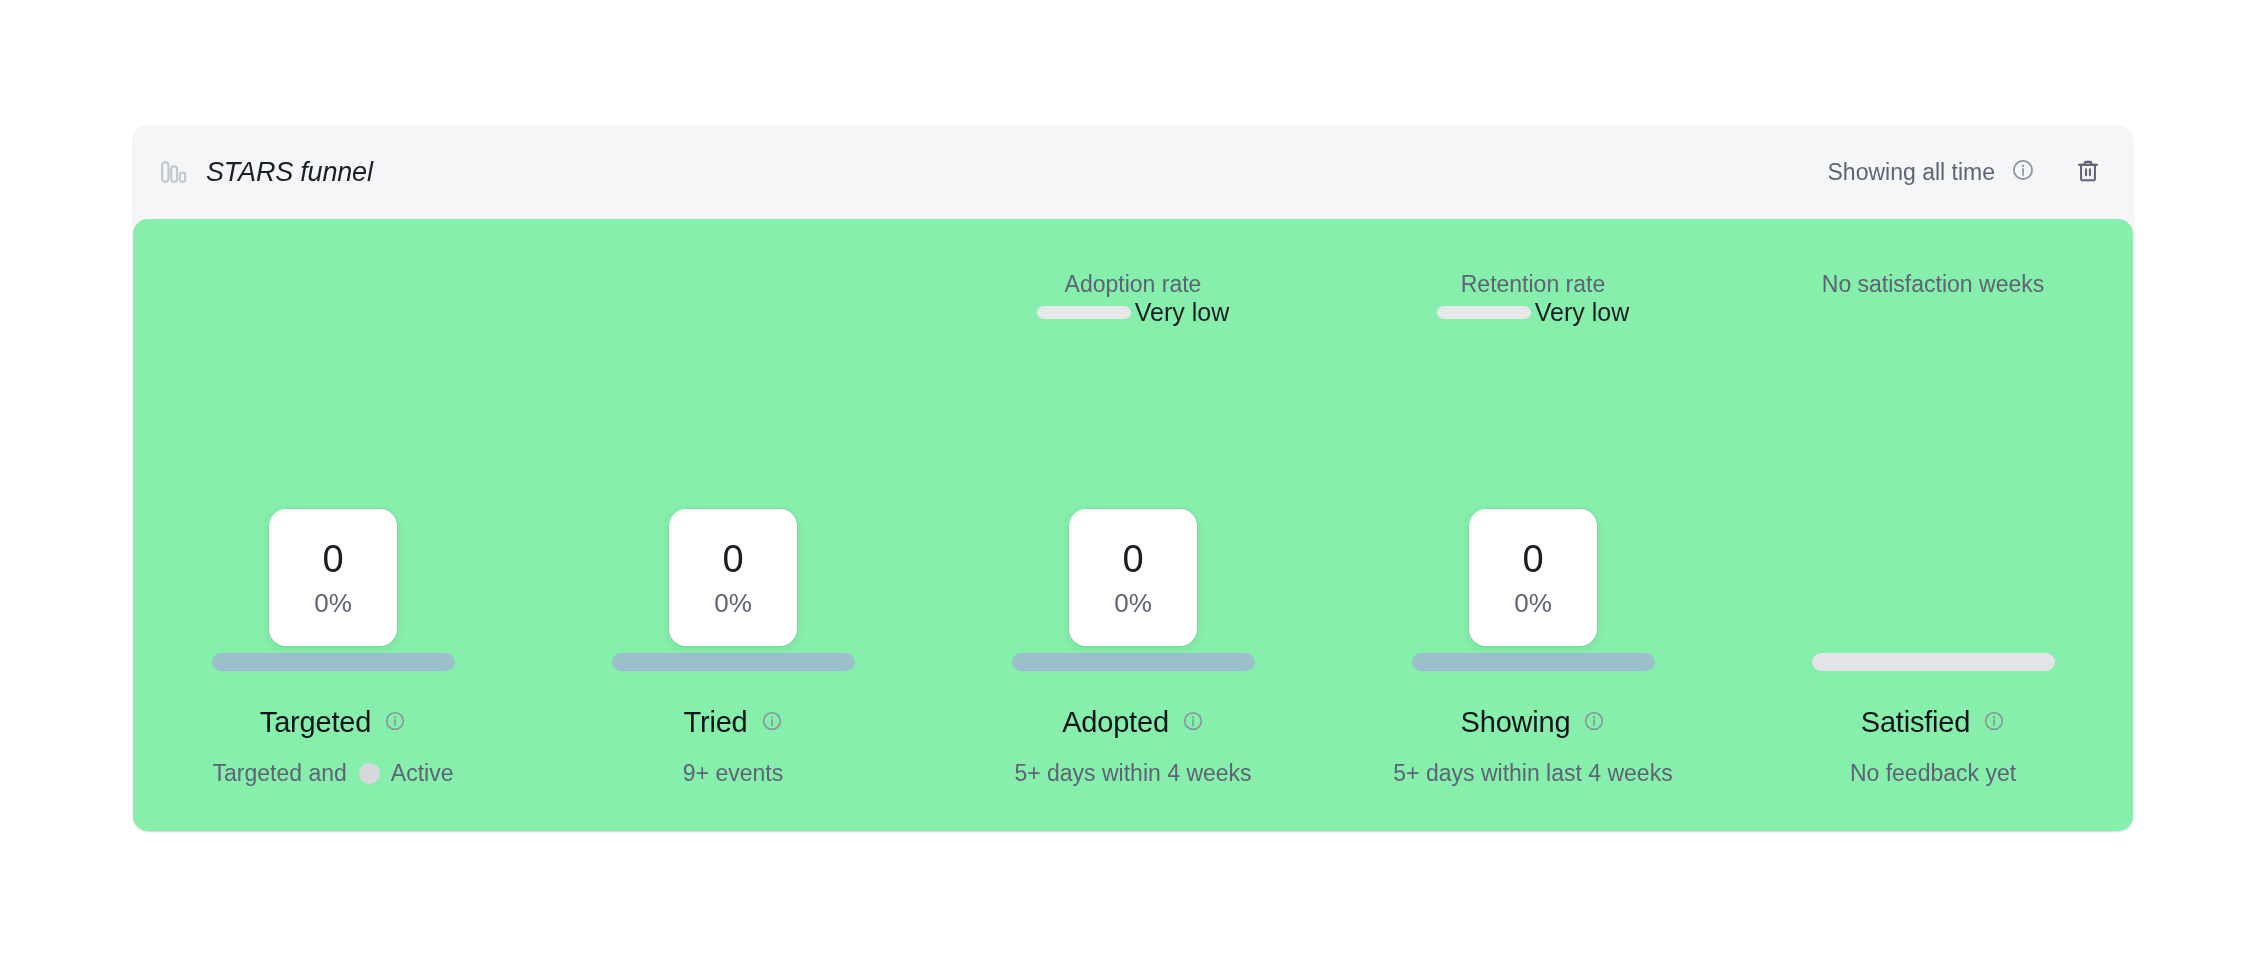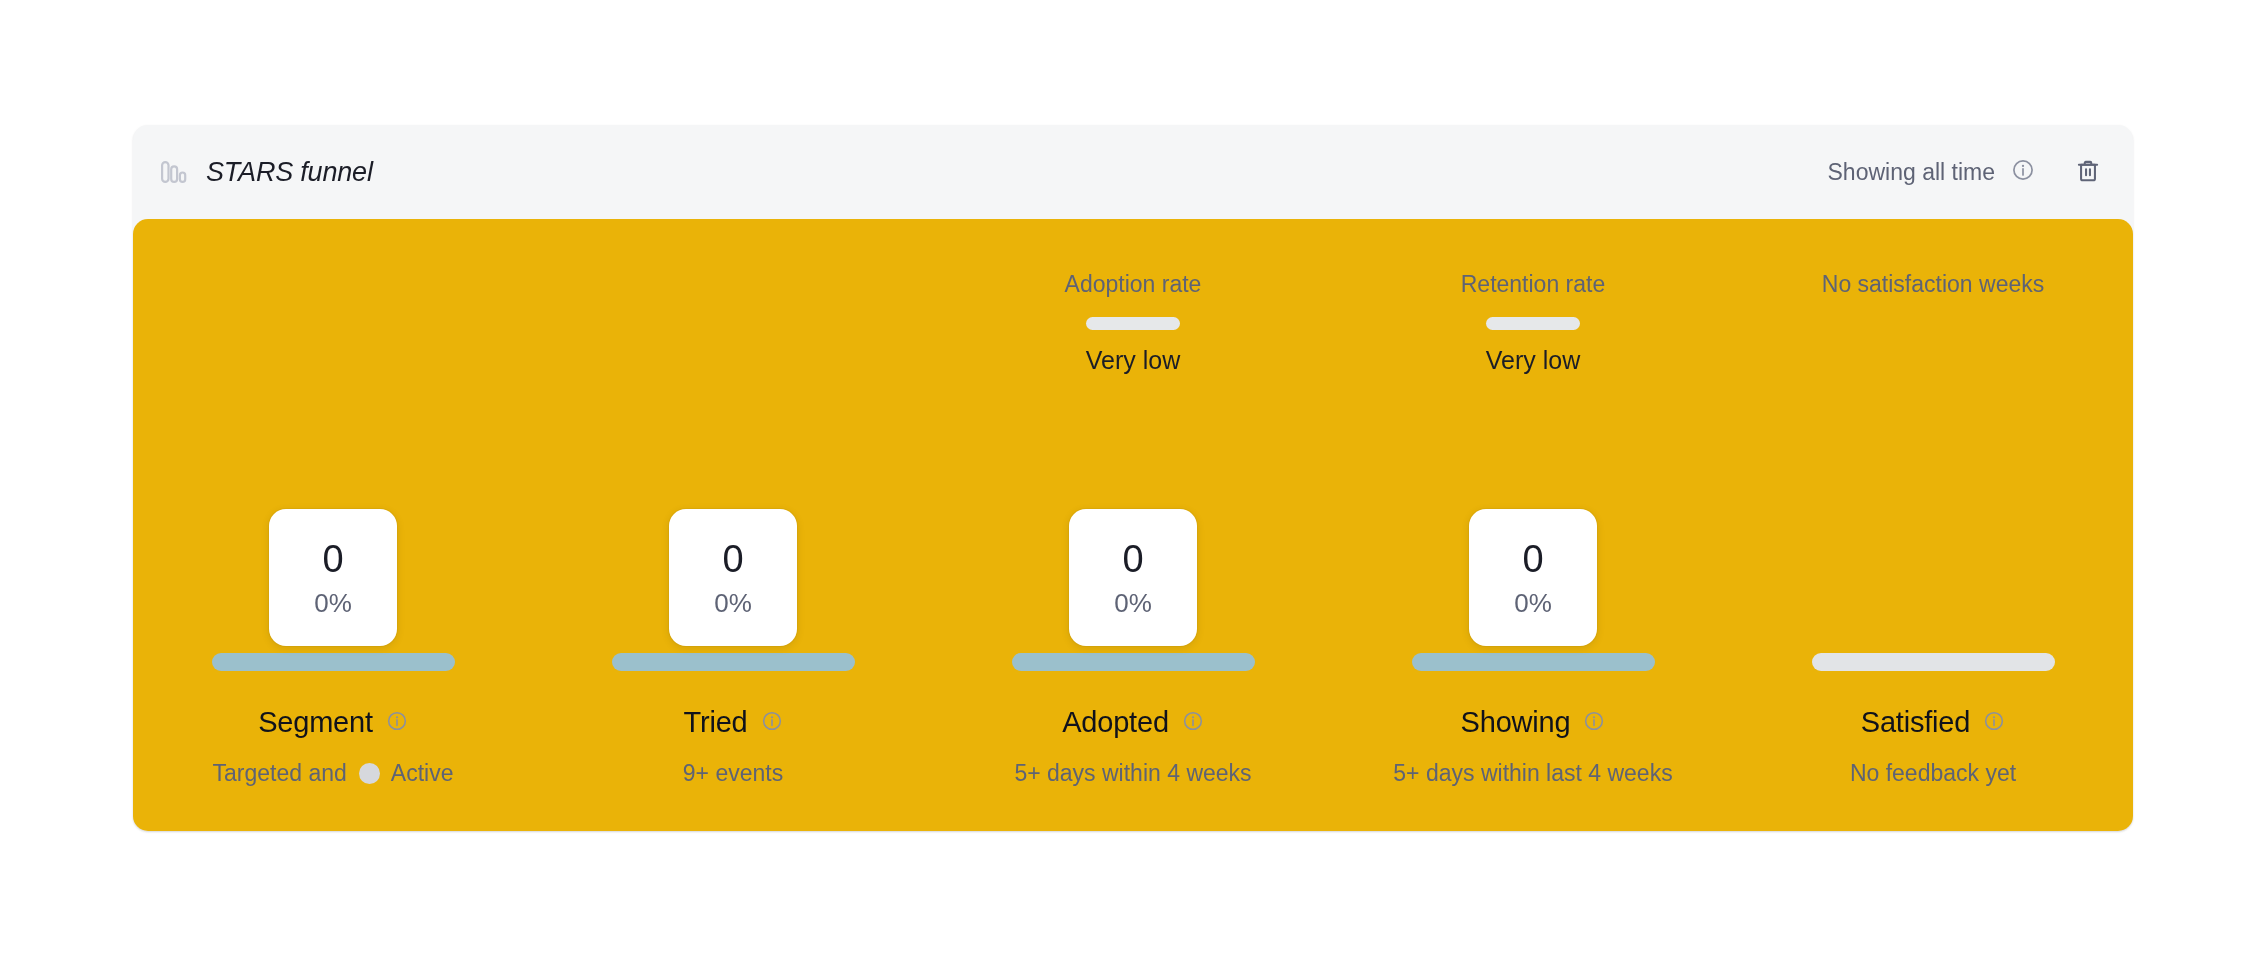--- a/index.html
+++ b/index.html
@@ -97,21 +97,21 @@
     border-radius: 6px;
   }
 
   
   .panel-body {
     position: absolute;
     left: 0;
     top: 94px;
     width: 2000px;
     height: 612px;
-    background: #eab308;
+    background: #86efac;
     border-radius: 15px;
     box-shadow: 0 1px 2px rgba(16,24,40,.06);
   }
 
   
   .rate-strip {
     position: absolute;
     left: 0;
     top: 0;
     width: 2000px;
@@ -127,25 +127,23 @@
     padding-top: 52px;
   }
 
   .rate-title {
     font-size: 23px;
     color: #5e6375;
     white-space: nowrap;
   }
 
   .rate-value-row {
-    margin-top: 19px;
-    display: flex;
-    align-items: center;
-    gap: 16px;
-    flex-direction: column;
+    display: flex;
+    align-items: center;
+    gap: 4px;
   }
 
   .rate-meter {
     width: 94px;
     height: 13px;
     border-radius: 7px;
     background: #e6e8ea;
     flex: none;
   }
 
@@ -356,21 +354,21 @@
         <div class="funnel-col">
           <div class="stat-card">
             <span class="stat-count">0</span>
             <span class="stat-pct">0%</span>
           </div>
           <div class="bar-slot">
             <span class="bar"></span>
           </div>
           <div class="label-block">
             <div class="label-row">
-              <span class="label-title">Segment</span>
+              <span class="label-title">Targeted</span>
               <span class="info-icon">
                 <svg width="22" height="22" viewBox="0 0 24 24" fill="none" xmlns="http://www.w3.org/2000/svg">
                   <circle cx="12" cy="12" r="9.1" stroke="#8b90a0" stroke-width="1.7"></circle>
                   <circle cx="12" cy="7.9" r="1.15" fill="#8b90a0"></circle>
                   <path d="M12 10.8v6.1" stroke="#8b90a0" stroke-width="1.7" stroke-linecap="round"></path>
                 </svg>
               </span>
             </div>
             <div class="label-sub">
               <span>Targeted and</span>

